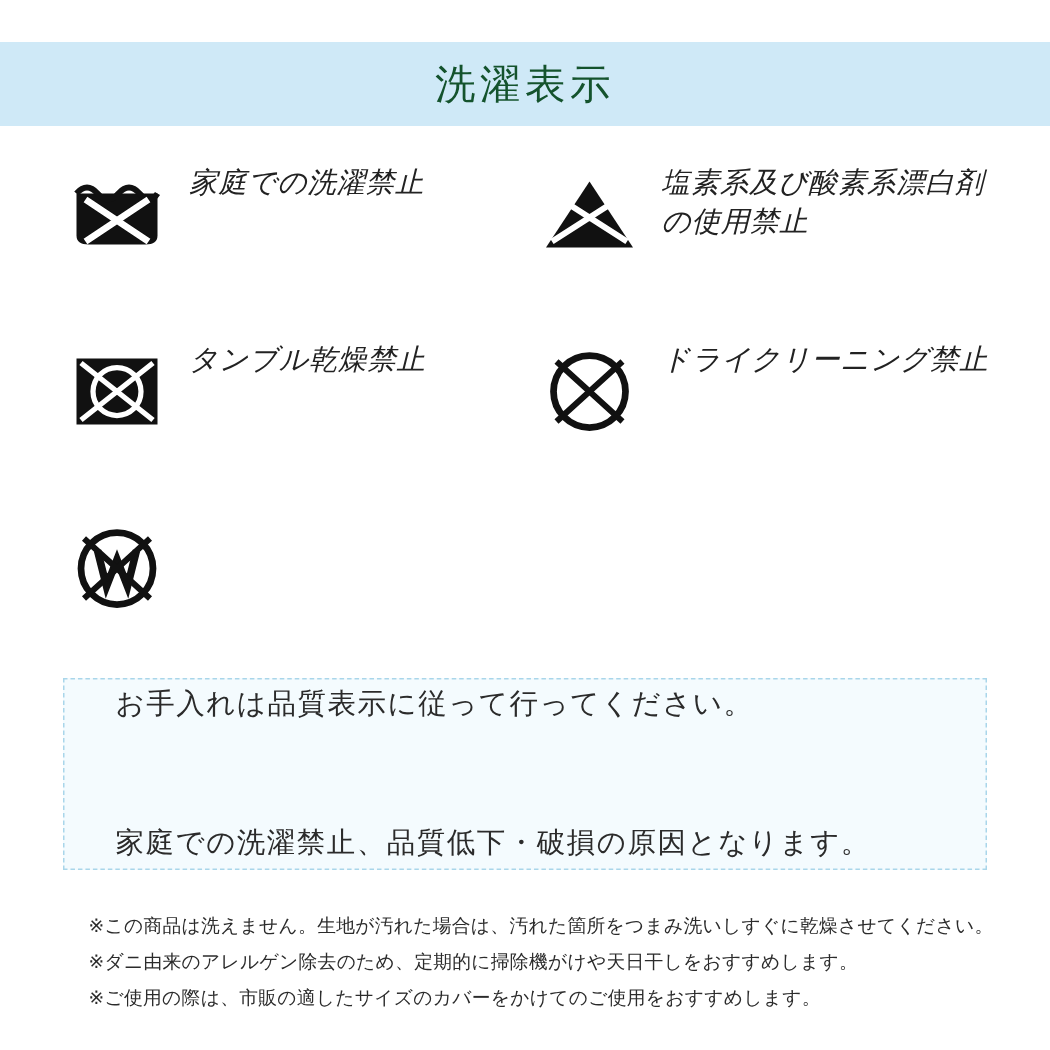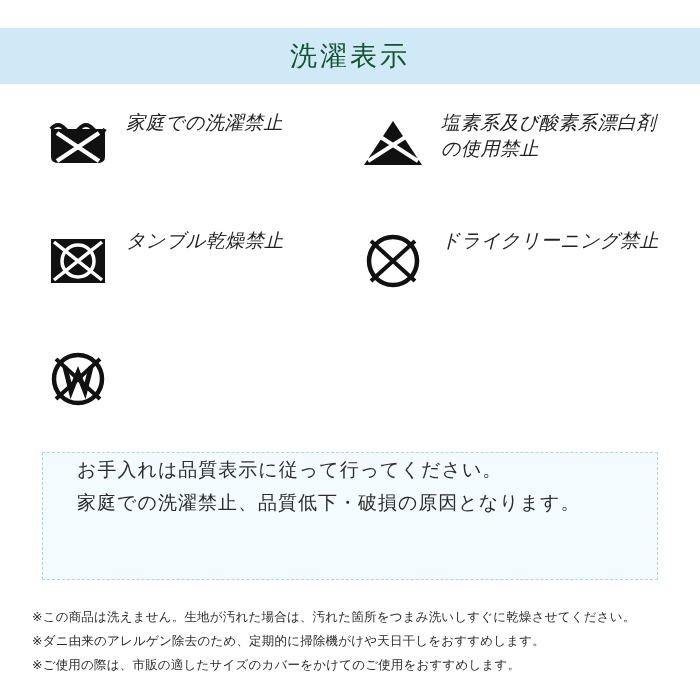--- a/index.html
+++ b/index.html
@@ -79,34 +79,34 @@
   .notice {
     position: absolute;
     left: 42px;
     top: 452px;
     width: 616px;
     height: 128px;
     border: 1px dashed #a9d6ea;
     background: #f4fbfe;
     display: flex;
     flex-direction: column;
-    justify-content: flex-start;
+    justify-content: space-between;
     padding-left: 34px;
   }
   .notice p {
     margin: 0;
     font-size: 19px;
     line-height: 1.75;
     letter-spacing: 1px;
     color: #2b2b2b;
   }
   
   .notes {
     position: absolute;
-    left: 32px;
+    left: 59px;
     top: 608px;
     width: 620px;
   }
   .notes p {
     margin: 0 0 5px 0;
     font-size: 12.5px;
     line-height: 1.5;
     letter-spacing: 0.2px;
     color: #2b2b2b;
   }

